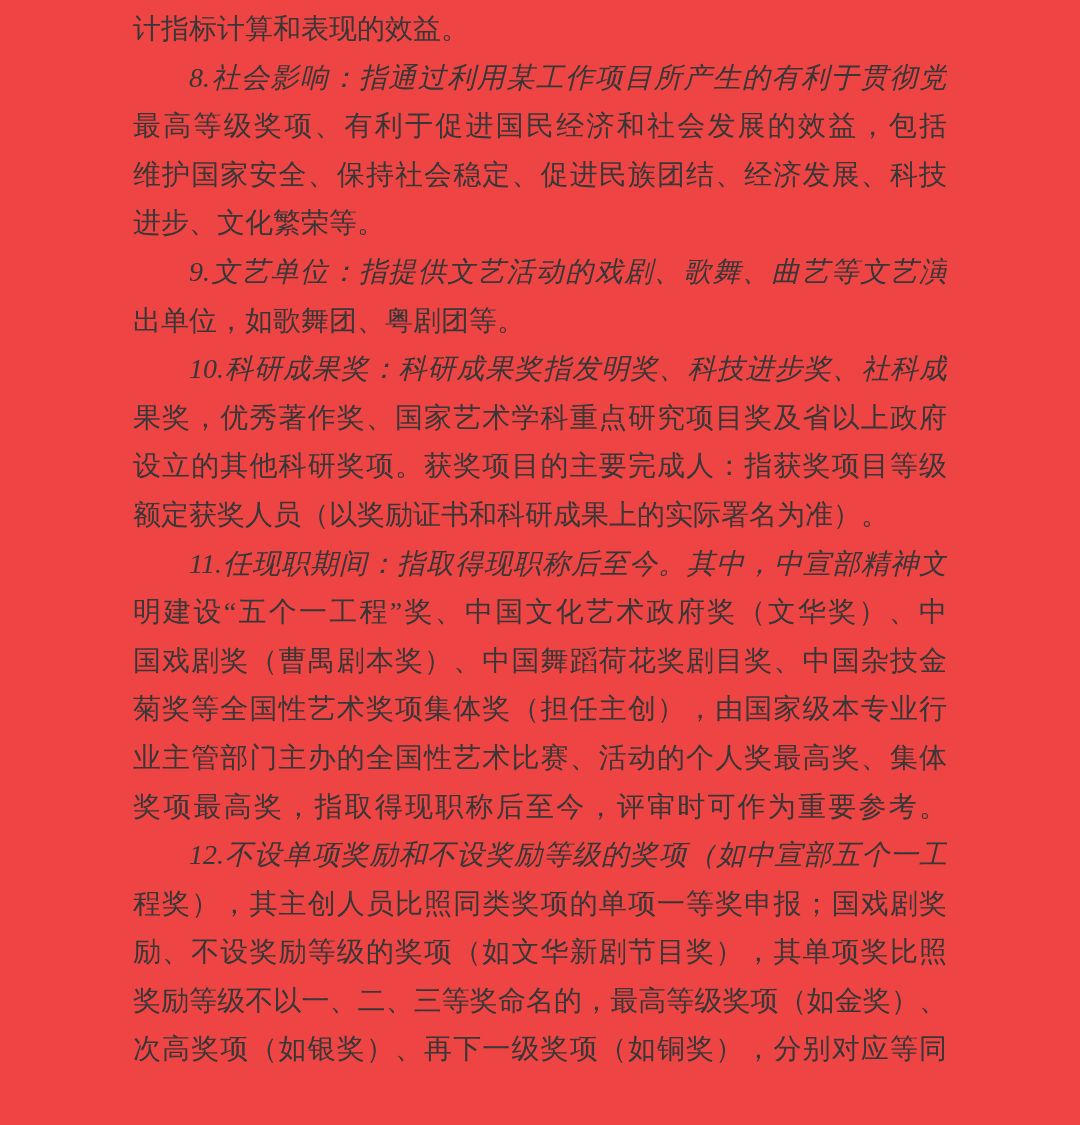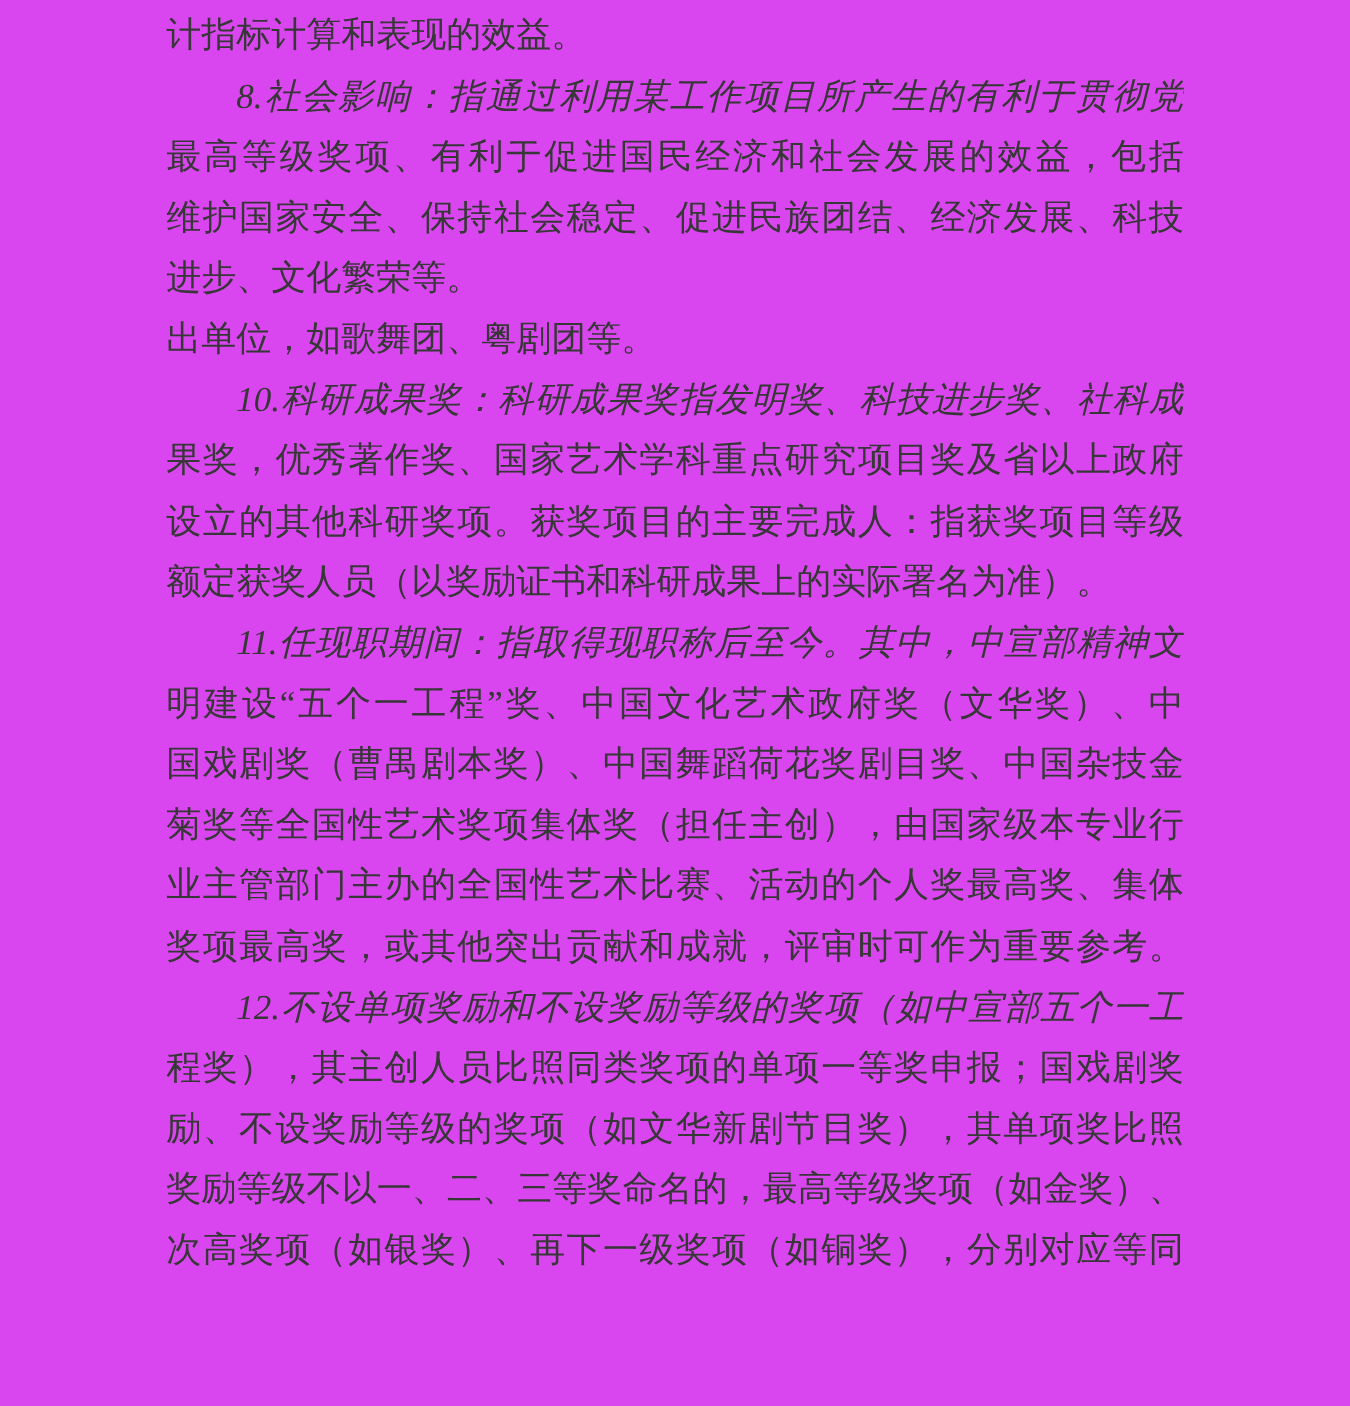--- a/index.html
+++ b/index.html
@@ -4,21 +4,21 @@
 <style>
   html, body {
     margin: 0;
     padding: 0;
     background: #ffffff;
   }
   .page {
     position: relative;
     width: 1080px;
     height: 1125px;
-    background: #d946ef;
+    background: #ef4444;
     overflow: hidden;
     font-family: "Liberation Serif", "DejaVu Serif", serif;
   }
   .text-block {
     position: absolute;
     left: 133px;
     top: 5px;
     width: 814px;
     filter: blur(0.35px) contrast(1.02);
   }
@@ -45,30 +45,31 @@
 </head>
 <body>
 
 <div class="page">
   <div class="text-block" id="text-block">
       <div class="line">计指标计算和表现的效益。</div>
       <div class="line fill ind">8.社会影响：指通过利用某工作项目所产生的有利于贯彻党</div>
       <div class="line fill">最高等级奖项、有利于促进国民经济和社会发展的效益，包括</div>
       <div class="line fill">维护国家安全、保持社会稳定、促进民族团结、经济发展、科技</div>
       <div class="line">进步、文化繁荣等。</div>
+      <div class="line fill ind">9.文艺单位：指提供文艺活动的戏剧、歌舞、曲艺等文艺演</div>
       <div class="line">出单位，如歌舞团、粤剧团等。</div>
       <div class="line fill ind">10.科研成果奖：科研成果奖指发明奖、科技进步奖、社科成</div>
       <div class="line fill">果奖，优秀著作奖、国家艺术学科重点研究项目奖及省以上政府</div>
       <div class="line fill">设立的其他科研奖项。获奖项目的主要完成人：指获奖项目等级</div>
       <div class="line">额定获奖人员（以奖励证书和科研成果上的实际署名为准）。</div>
       <div class="line fill ind">11.任现职期间：指取得现职称后至今。其中，中宣部精神文</div>
       <div class="line fill">明建设“五个一工程”奖、中国文化艺术政府奖（文华奖）、中</div>
       <div class="line fill">国戏剧奖（曹禺剧本奖）、中国舞蹈荷花奖剧目奖、中国杂技金</div>
       <div class="line fill">菊奖等全国性艺术奖项集体奖（担任主创），由国家级本专业行</div>
       <div class="line fill">业主管部门主办的全国性艺术比赛、活动的个人奖最高奖、集体</div>
-      <div class="line fill">奖项最高奖，或其他突出贡献和成就，评审时可作为重要参考。</div>
+      <div class="line fill">奖项最高奖，指取得现职称后至今，评审时可作为重要参考。</div>
       <div class="line fill ind">12.不设单项奖励和不设奖励等级的奖项（如中宣部五个一工</div>
       <div class="line fill">程奖），其主创人员比照同类奖项的单项一等奖申报；国戏剧奖</div>
       <div class="line fill">励、不设奖励等级的奖项（如文华新剧节目奖），其单项奖比照</div>
       <div class="line fill">奖励等级不以一、二、三等奖命名的，最高等级奖项（如金奖）、</div>
       <div class="line fill">次高奖项（如银奖）、再下一级奖项（如铜奖），分别对应等同</div>
     </div>
 </div>
 
 </body></html>

